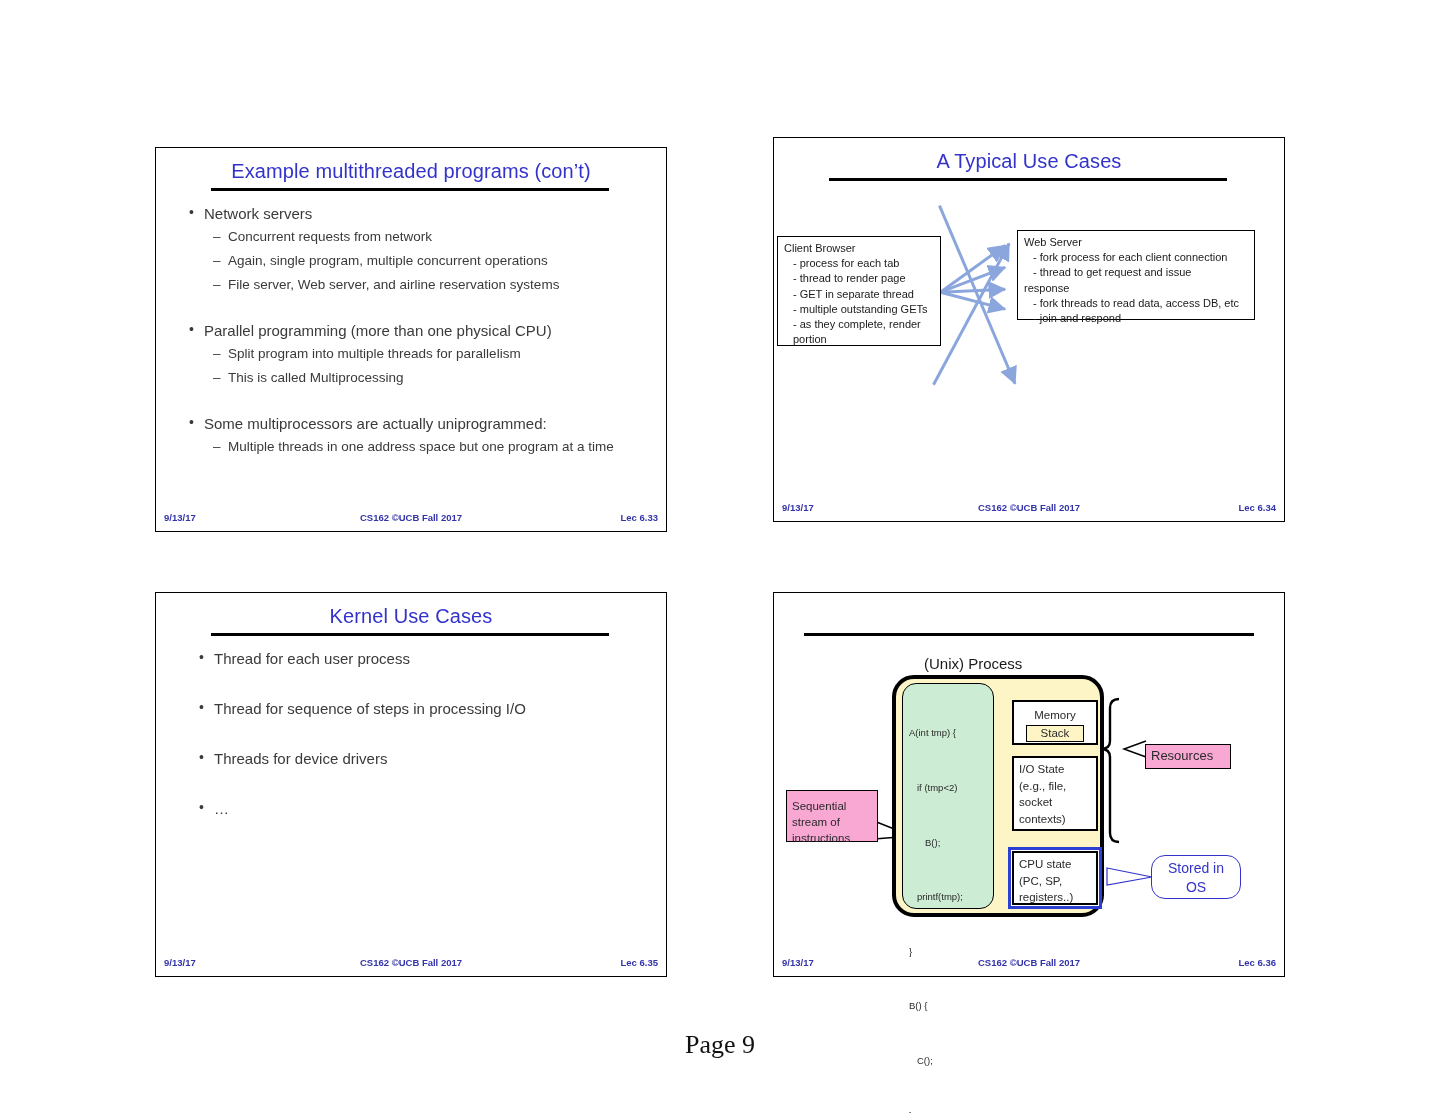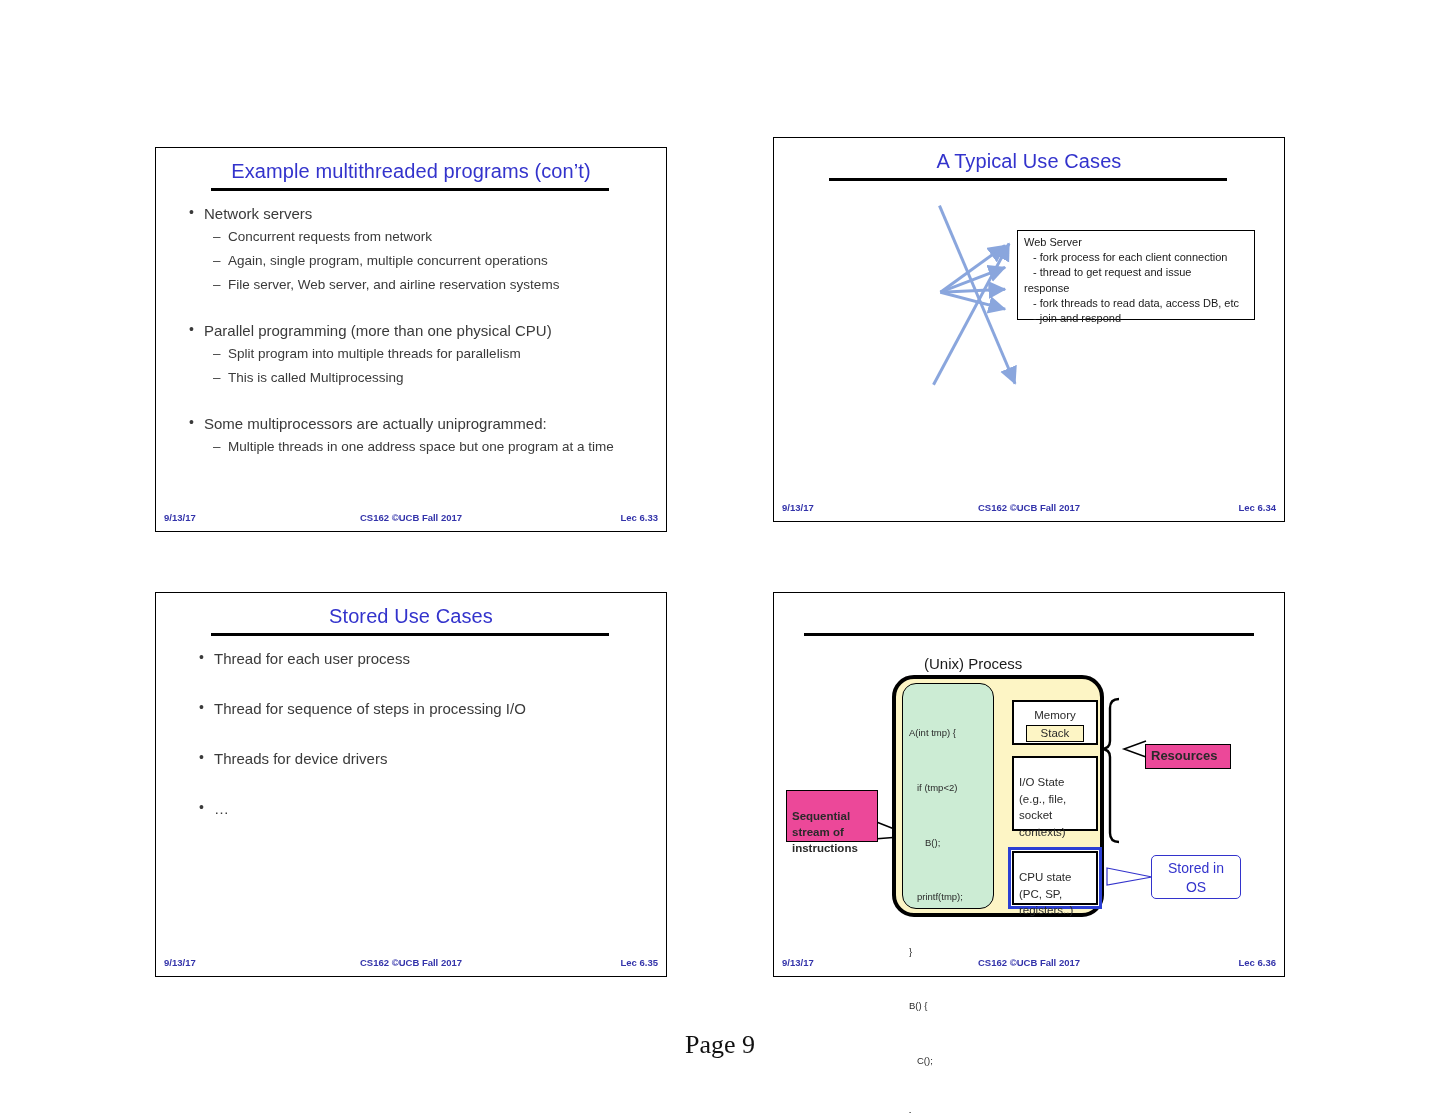--- a/index.html
+++ b/index.html
@@ -103,51 +103,50 @@
   }
   .proc-code .i1 { padding-left:8px; }
   .proc-code .i2 { padding-left:16px; }
   .wbox {
     position:absolute;
     background:#ffffff;
     border:2px solid #000000;
     font-size:11.5px;
     color:#2a2a2a;
     line-height:16.5px;
-    padding:16px 5px;
+    padding:3px 5px;
   }
   .wbox.memory { text-align:center; padding-top:5px; }
   .stack-chip {
     display:inline-block;
     background:#fdf5c5;
     border:1.6px solid #000000;
     padding:0px 14px;
     font-size:11.5px;
     line-height:15px;
     margin-top:1px;
   }
   .cpu-outline {
     position:absolute;
     border:3px solid #2b3fd4;
     background:#ffffff;
   }
   .callout {
     position:absolute;
-    background:#ec4899;
+    background:#f9a8d4;
     border:1.5px solid #000000;
     font-size:11.5px; color:#2a2a2a;
     line-height:16px;
-    padding:17px 5px;
-    font-weight:bold;
+    padding:7px 5px;
   }
   .callout-blue {
     position:absolute;
     background:#ffffff;
     border:1.6px solid #3333cc;
-    border-radius:5px;
+    border-radius:14px;
     color:#3333cc;
     font-size:14px;
     line-height:19px;
     text-align:center;
     padding:3px 6px;
   }
   .vec { position:absolute; left:0; top:0; }
 
   
   .pagenum {
@@ -205,41 +204,50 @@
         <path d="M167,155 L232,108"></path>
         <path d="M167,155 L232,130"></path>
         <path d="M167,155 L232,152"></path>
         <path d="M167,155 L232,172"></path>
 
         <path d="M166,68 L242,247"></path>
         <path d="M160,248 L236,106"></path>
       </g>
     </svg>
 
+    <div class="plainbox" style="left:3px; top:98px; width:164px; height:110px;">
+      <div class="hd ln">Client Browser</div>
+      <div class="ln ind">- process for each tab</div>
+      <div class="ln ind">- thread to render page</div>
+      <div class="ln ind">- GET in separate thread</div>
+      <div class="ln ind">- multiple outstanding GETs</div>
+      <div class="ln ind">- as they complete, render</div>
+      <div class="ln ind">portion</div>
+    </div>
 
     <div class="plainbox" style="left:243px; top:92px; width:238px; height:90px;">
       <div class="hd ln">Web Server</div>
       <div class="ln ind">- fork process for each client connection</div>
       <div class="ln ind">- thread to get request and issue</div>
       <div class="ln">response</div>
       <div class="ln ind">- fork threads to read data, access DB, etc</div>
       <div class="ln ind">- join and respond</div>
     </div>
 
     <div class="footer">
       <span class="f-left">9/13/17</span>
       <span class="f-mid">CS162 ©UCB Fall 2017</span>
       <span class="f-right">Lec 6.34</span>
     </div>
   </div>
 </div>
 
 <div class="slide" id="s3" style="left:155px; top:592px; width:512px; height:385px;">
   <div class="slide-inner">
-    <div class="slide-title" style="top:12px;">Stored Use Cases</div>
+    <div class="slide-title" style="top:12px;">Kernel Use Cases</div>
     <div class="title-rule" style="left:55px; top:40px; width:398px;"></div>
 
     <div class="bullets" style="left:42px; top:55px; right:14px;">
       <p class="b1">Thread for each user process</p>
       <div class="gap-s"></div>
       <p class="b1">Thread for sequence of steps in processing I/O</p>
       <div class="gap-s"></div>
       <p class="b1">Threads for device drivers</p>
       <div class="gap-s"></div>
       <p class="b1">…</p>

